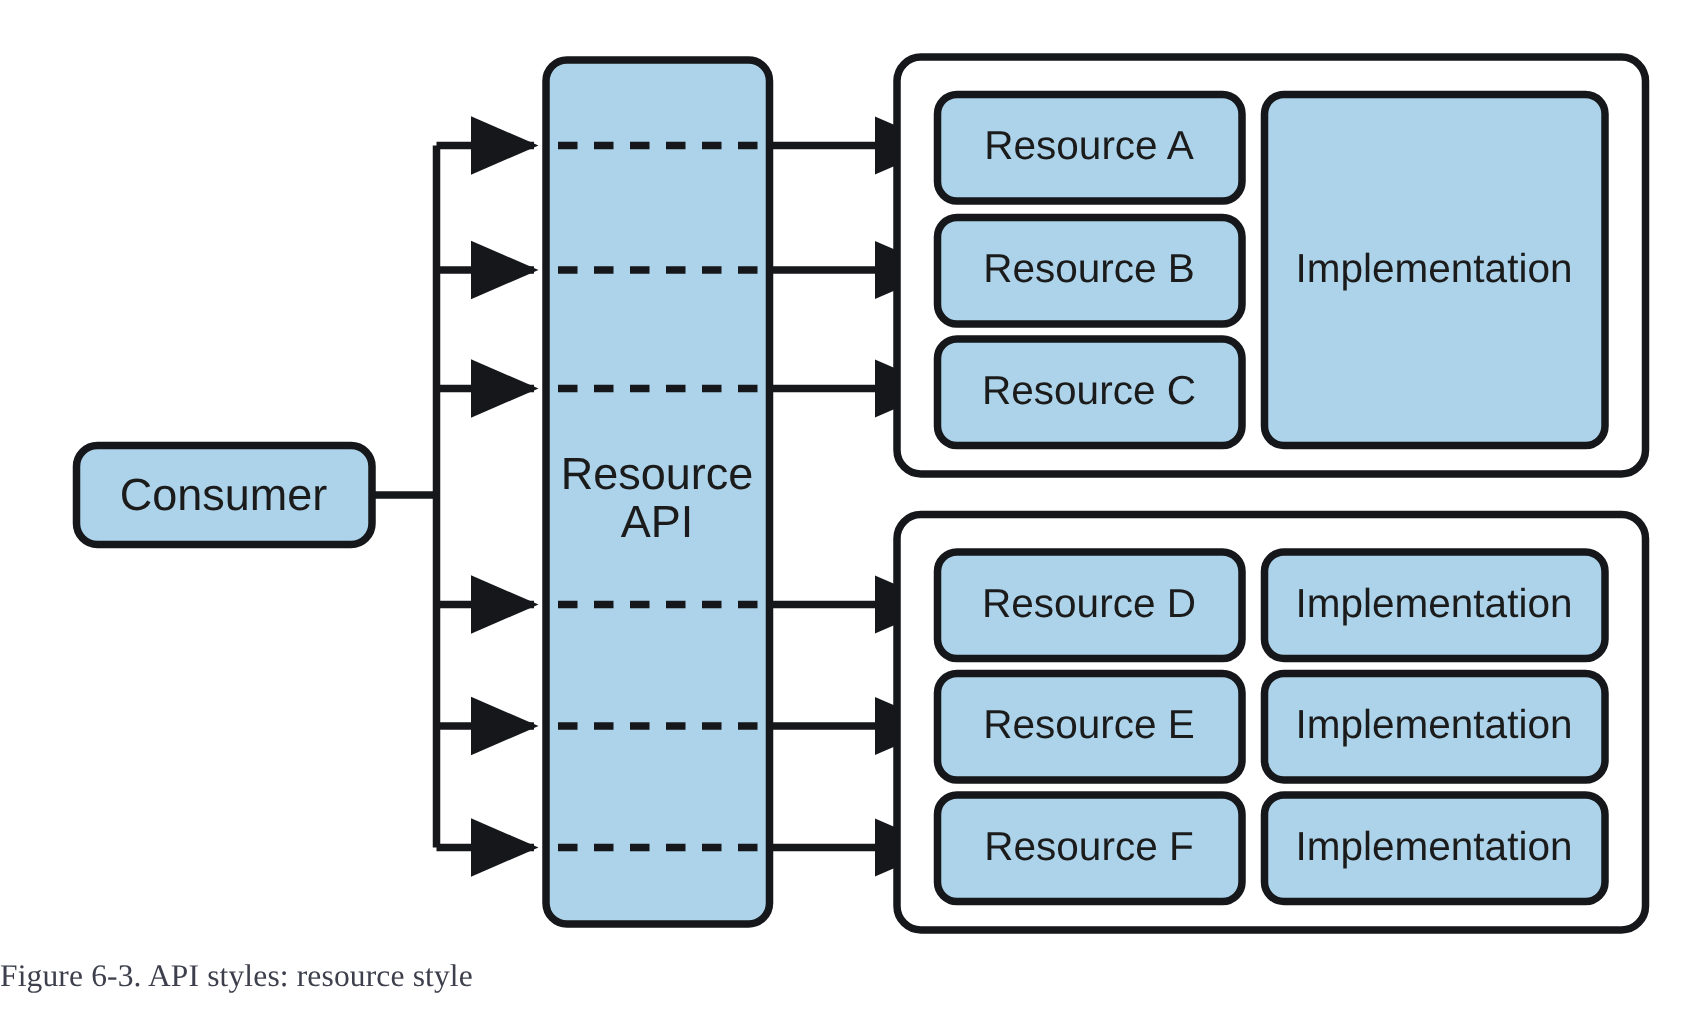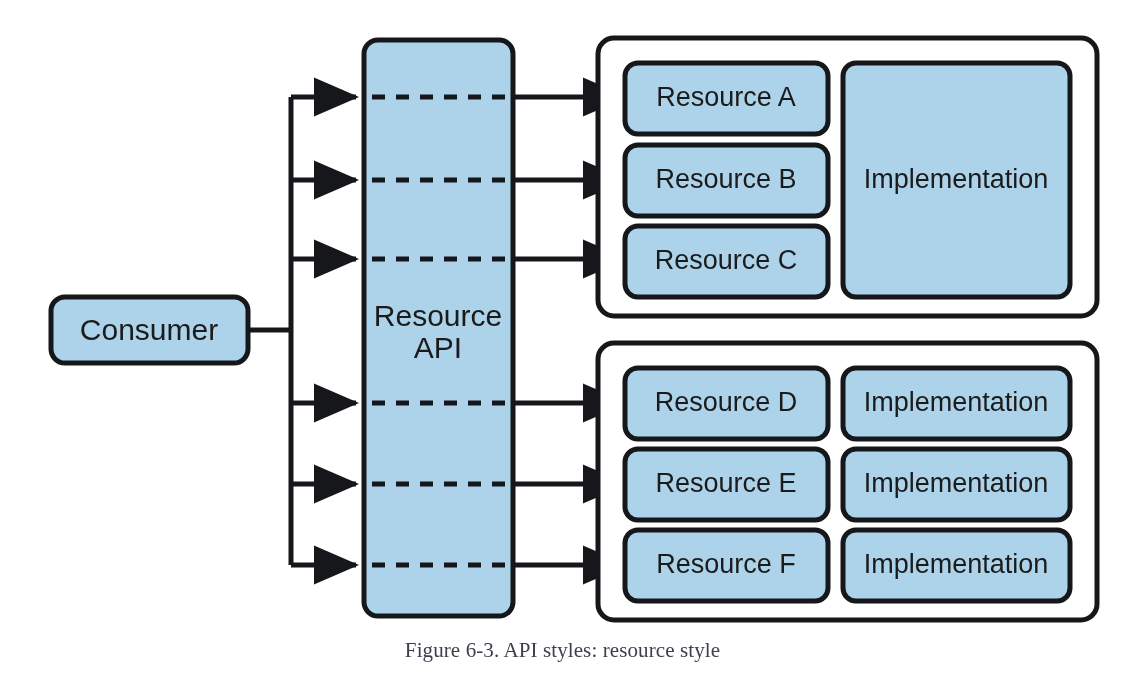--- a/index.html
+++ b/index.html
@@ -52,21 +52,20 @@
     stroke: #15171a;
     stroke-width: 5;
     fill: none;
     stroke-dasharray: 13 11;
   }
   .caption {
     position: absolute;
     left: 0;
     top: 638px;
     width: 1125px;
-    text-align: center;
     font-family: "Liberation Serif", serif;
     font-size: 21px;
     color: #3d3f4c;
     letter-spacing: 0.1px;
   }
 </style>
 </head>
 <body>
 
 <div id="figure-root">

